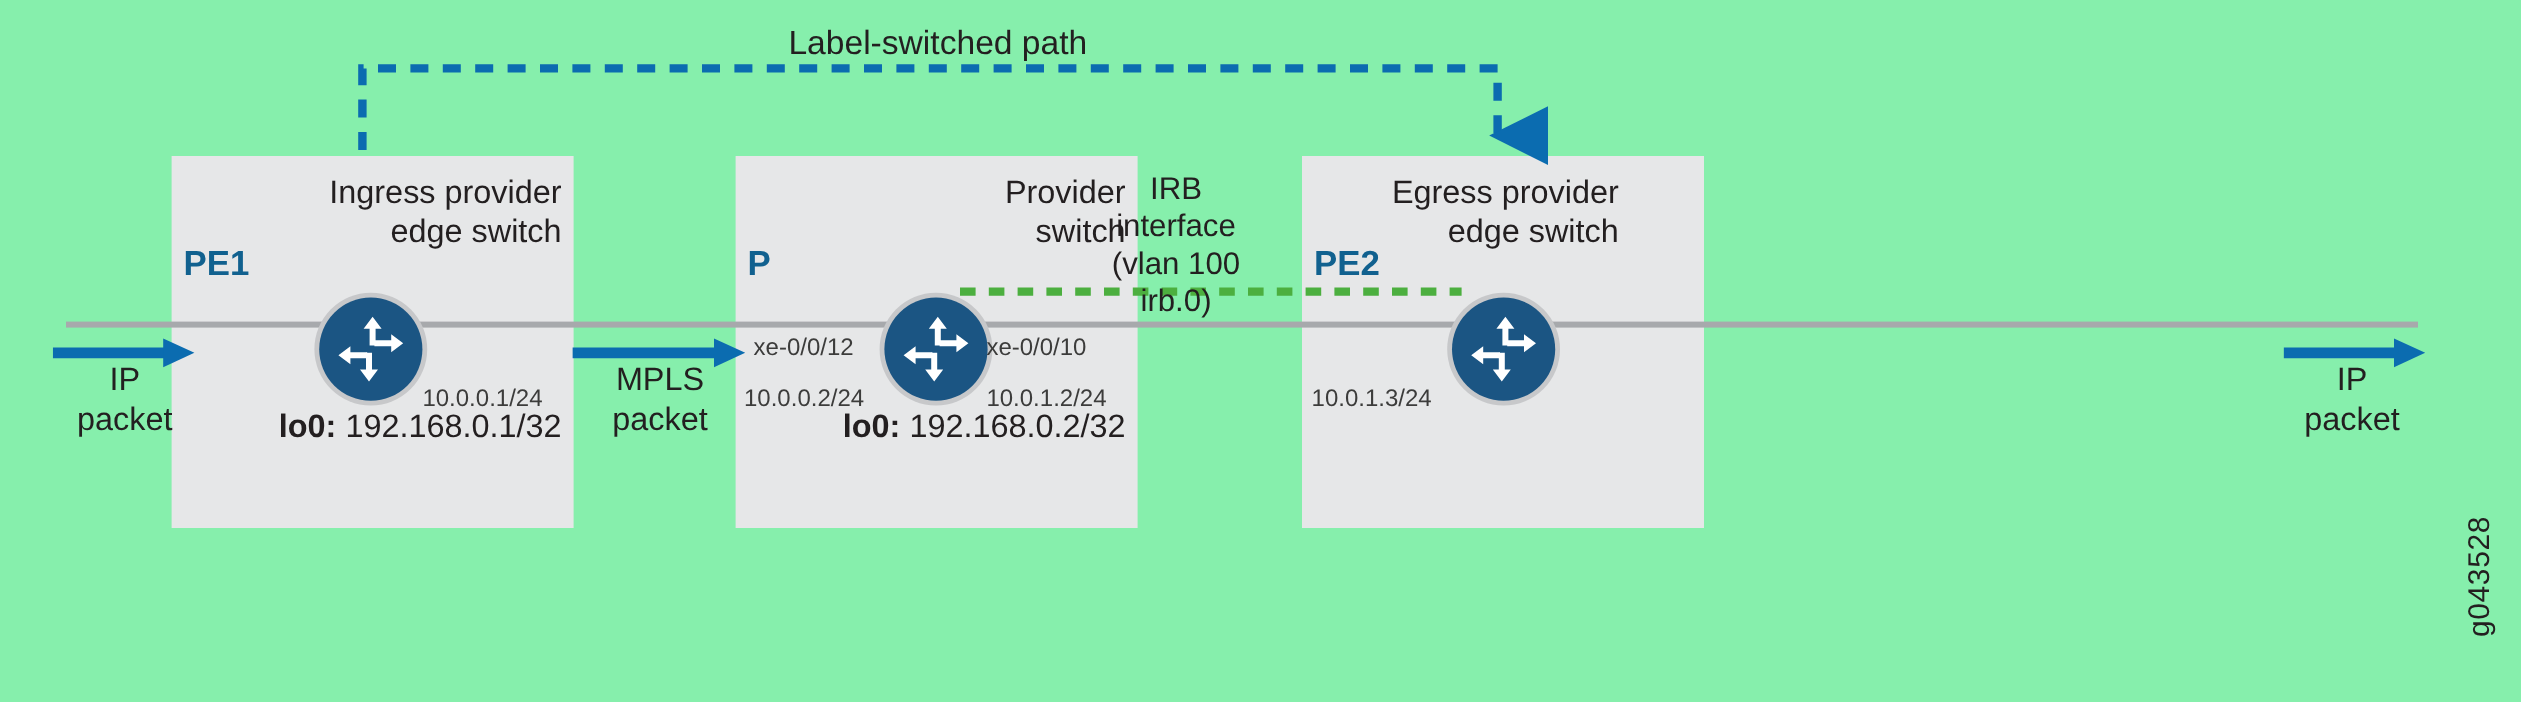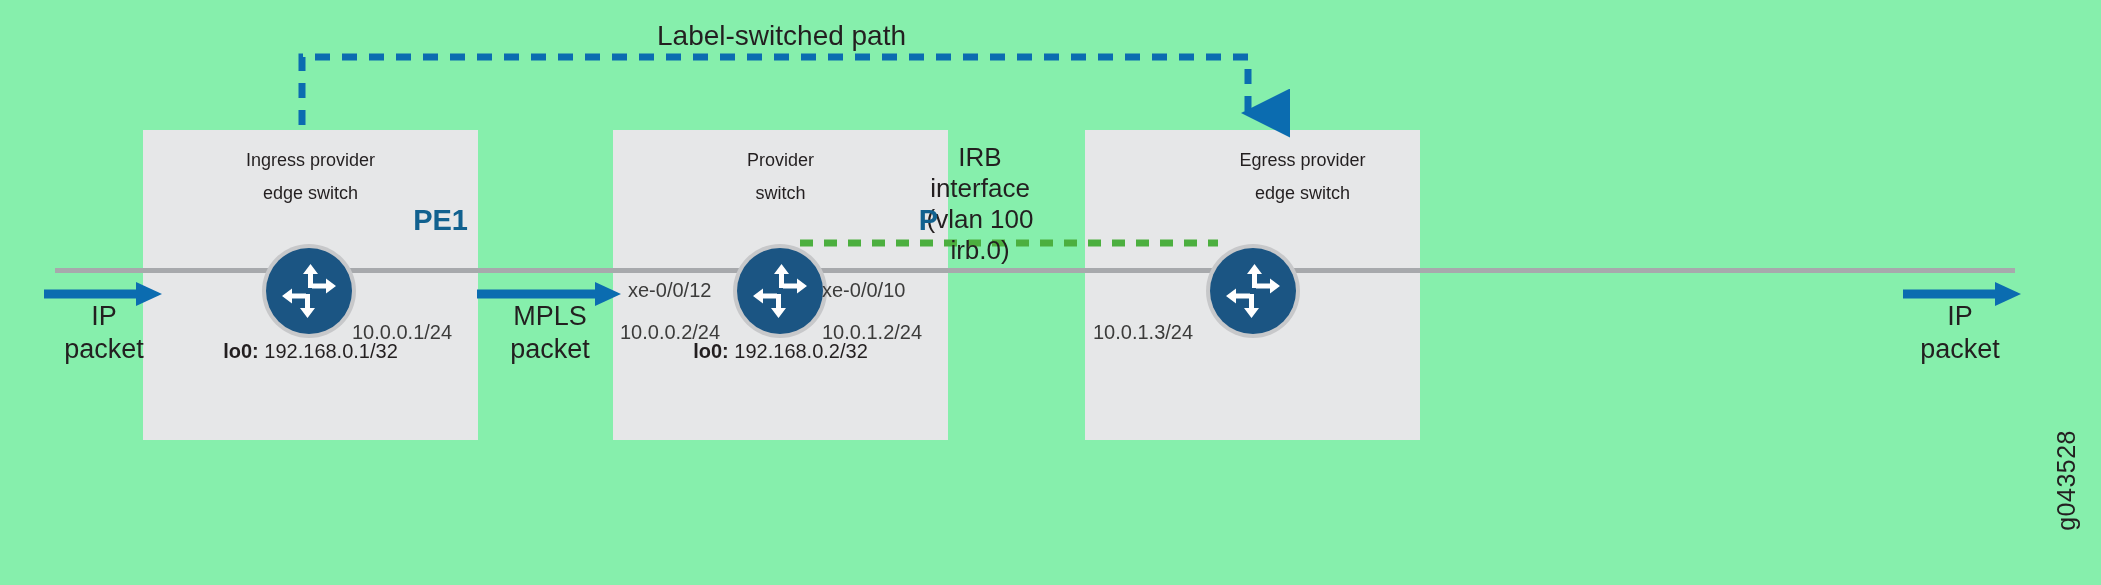--- a/index.html
+++ b/index.html
@@ -49,42 +49,42 @@
   .txt {
     position: absolute;
     color: #231f20;
     font-size: 26px;
     line-height: 31px;
     white-space: pre-line;
     text-align: center;
   }
 
   .device-title {
-    font-size: 18px;
+    font-size: 27px;
     line-height: 33px;
     color: #231f20;
-    text-align: center;
+    text-align: right;
   }
   .device-code {
     font-size: 29px;
     font-weight: 700;
     color: #11618f;
-    text-align: right;
+    text-align: left;
   }
   .iface-label {
     font-size: 20px;
     color: #3c3c3b;
     white-space: nowrap;
     margin-top: 41px;
   }
   .lo-label {
-    font-size: 20px;
+    font-size: 27px;
     color: #231f20;
     white-space: nowrap;
-    text-align: center;
+    text-align: right;
   }
   .lo-label b { font-weight: 700; }
 
   .flow-label {
     font-size: 27px;
     line-height: 33px;
     color: #231f20;
     text-align: center;
     white-space: pre-line;
   }
@@ -198,22 +198,23 @@
   <span class="iface-label" style="position:absolute; left:620px; top:280px;">10.0.0.2/24</span>
 
   <span class="iface-label" style="position:absolute; left:822px; top:238px;">xe-0/0/10</span>
   <span class="iface-label" style="position:absolute; left:822px; top:280px;">10.0.1.2/24</span>
 
   <div class="lo-label" style="position:absolute; left:623px; top:340px; width:315px;">
     <b>lo0:</b>
     <span>192.168.0.2/32</span>
   </div>
 
-  <div class="txt device-title" style="left:1145px; top:144px; width:315px;">Egress provider
+  <div class="txt device-title" style="left:1034px; top:144px; width:315px;">Egress provider
 edge switch</div>
+  <div class="txt device-code" style="left:1095px; top:205px; width:315px;">PE2</div>
 
   <div class="router" style="left:1210px; top:248px;">
     <svg width="86" height="86" viewBox="0 0 86 86">
       <g fill="#ffffff">
         <path d="M44.5,16 L52,26 L47,26 L47,40 L42,40 L42,26 L37,26 z"></path>
         <path d="M41.5,70 L34,60 L39,60 L39,46 L44,46 L44,60 L49,60 z"></path>
         <path d="M70,38 L60,30.5 L60,35.5 L46,35.5 L46,40.5 L60,40.5 L60,45.5 z"></path>
         <path d="M16,48 L26,40.5 L26,45.5 L40,45.5 L40,50.5 L26,50.5 L26,55.5 z"></path>
       </g>
     </svg>

